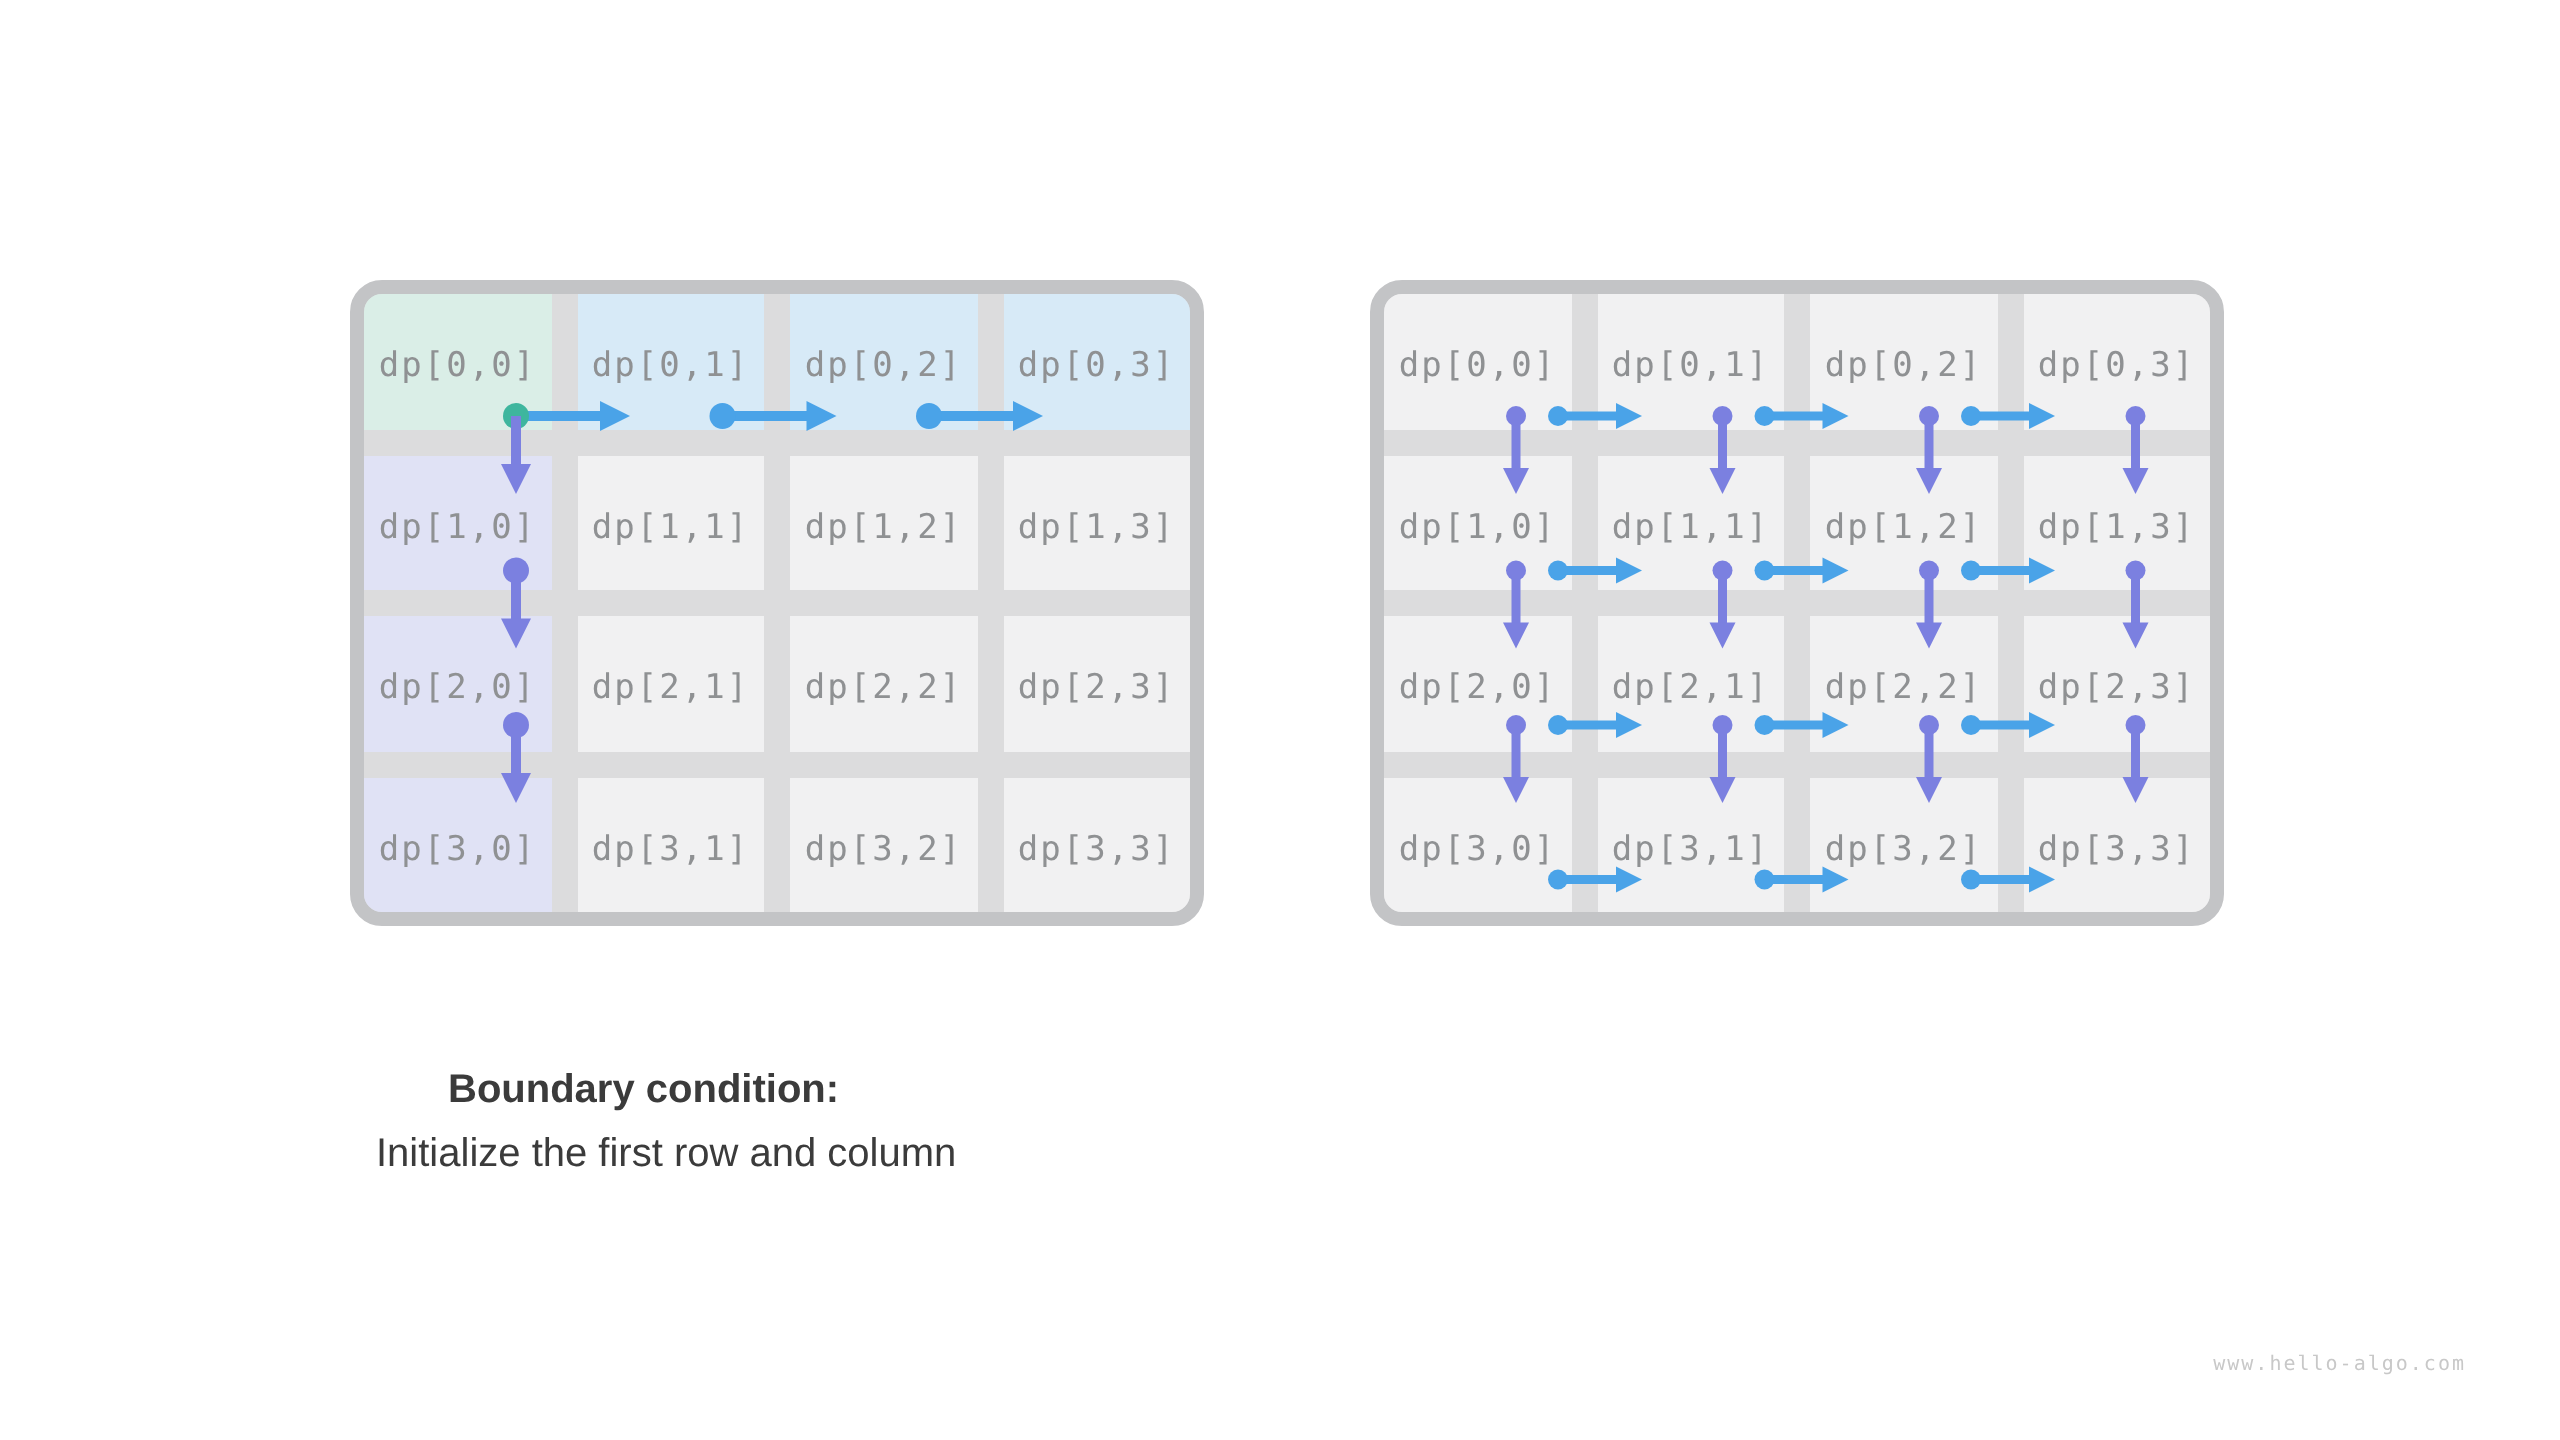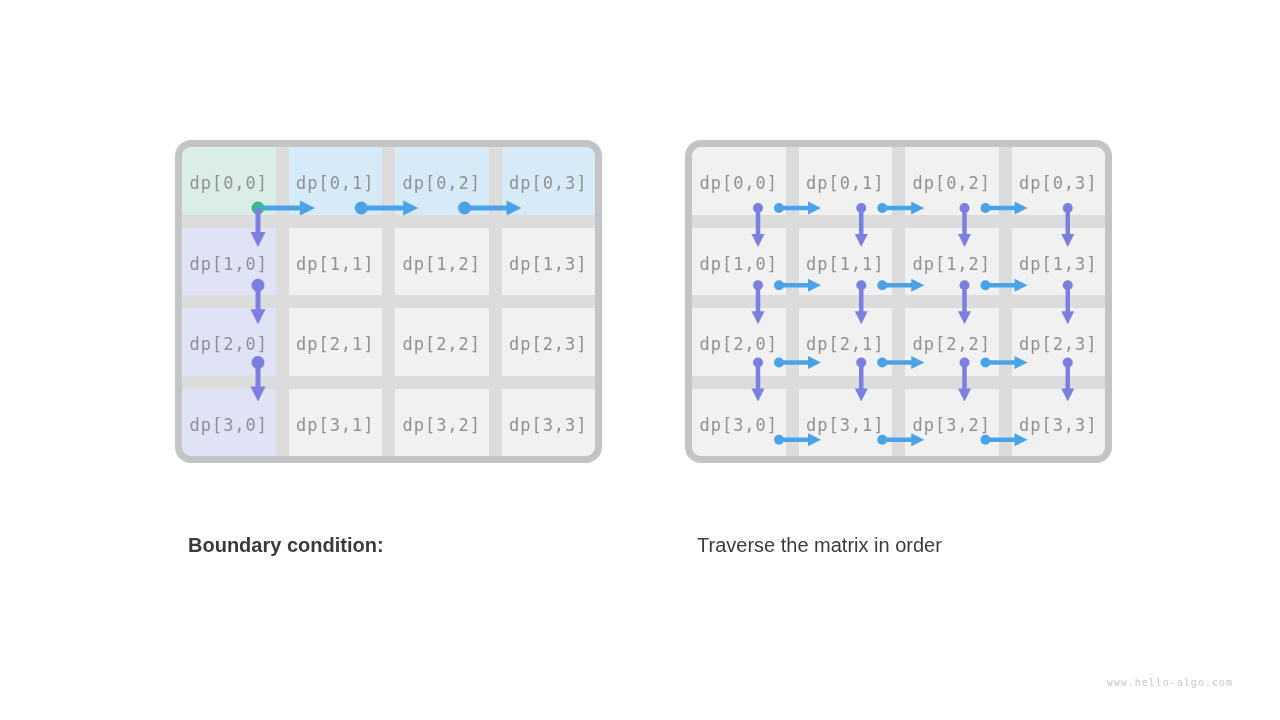--- a/index.html
+++ b/index.html
@@ -49,21 +49,21 @@
   }
   .caption {
     position: absolute;
     top: 529px;
     color: var(--caption-text, #3b3b3b);
     font-size: 20px;
     line-height: 32px;
   }
   .caption.left  { left: 188px; }
   .caption.right { left: 697px; }
-  .caption-title { font-weight: 700; }
+  .caption-title { font-weight: 700; margin-left: 36px; }
   .watermark {
     position: absolute;
     top: 677px; right: 47px;
     font-family: "DejaVu Sans Mono", monospace;
     font-size: 10px;
     letter-spacing: 1px;
     color: var(--watermark-text, #c8c8c8);
   }
 </style>
 </head>
@@ -259,19 +259,19 @@
       <g>
         <line x1="293.5" y1="292.75" x2="324.5" y2="292.75" stroke="#4aa3e8" stroke-width="4.5"></line>
         <polygon points="335.5,292.75 322.5,286.25 322.5,299.25" fill="#4aa3e8"></polygon>
         <circle cx="293.5" cy="292.75" r="5" fill="#4aa3e8"></circle>
       </g>
     </svg>
 </div>
 
 <div class="caption left">
   <div class="caption-title">Boundary condition:</div>
+  <div class="caption-body">Initialize the first row and column</div>
 </div>
 
 <div class="caption right">
-  <div class="caption-body">Traverse the matrix in order</div>
 </div>
 
 <div class="watermark">www.hello-algo.com</div>
 
 </body></html>

